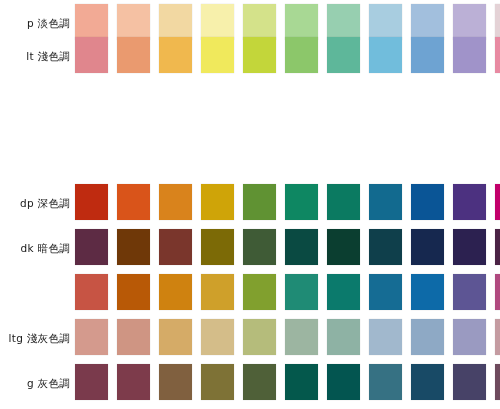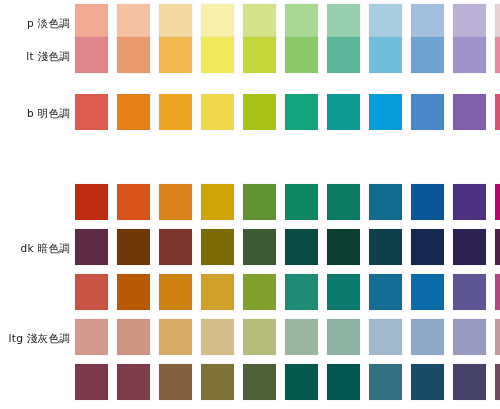--- a/index.html
+++ b/index.html
@@ -83,37 +83,24 @@
       <div class="swatch" title="lt-3 #f0b84e" style="left: 159px; background: rgb(240, 184, 78);"></div>
       <div class="swatch" title="lt-4 #f0e95c" style="left: 201px; background: rgb(240, 233, 92);"></div>
       <div class="swatch" title="lt-5 #c3d63a" style="left: 243px; background: rgb(195, 214, 58);"></div>
       <div class="swatch" title="lt-6 #8cc76a" style="left: 285px; background: rgb(140, 199, 106);"></div>
       <div class="swatch" title="lt-7 #5eb79a" style="left: 327px; background: rgb(94, 183, 154);"></div>
       <div class="swatch" title="lt-8 #71bddc" style="left: 369px; background: rgb(113, 189, 220);"></div>
       <div class="swatch" title="lt-9 #6ea3d2" style="left: 411px; background: rgb(110, 163, 210);"></div>
       <div class="swatch" title="lt-10 #a093c9" style="left: 453px; background: rgb(160, 147, 201);"></div>
       <div class="swatch" title="lt-11 #e88aa2" style="left: 495px; background: rgb(232, 138, 162);"></div>
     </div>
-    <div class="row" style="top: 90px;">
+    <div class="row" style="top: 180px;">
       <div class="row-label">
-        <span>b 明色調</span>
+        <span>dp 深色調</span>
       </div>
-      <div class="swatch" title="b-1 #dd5b51" style="left: 75px; background: rgb(221, 91, 81);"></div>
-      <div class="swatch" title="b-2 #e8801a" style="left: 117px; background: rgb(232, 128, 26);"></div>
-      <div class="swatch" title="b-3 #eca623" style="left: 159px; background: rgb(236, 166, 35);"></div>
-      <div class="swatch" title="b-4 #efd84c" style="left: 201px; background: rgb(239, 216, 76);"></div>
-      <div class="swatch" title="b-5 #a8c218" style="left: 243px; background: rgb(168, 194, 24);"></div>
-      <div class="swatch" title="b-6 #13a47e" style="left: 285px; background: rgb(19, 164, 126);"></div>
-      <div class="swatch" title="b-7 #0e9a93" style="left: 327px; background: rgb(14, 154, 147);"></div>
-      <div class="swatch" title="b-8 #079ddb" style="left: 369px; background: rgb(7, 157, 219);"></div>
-      <div class="swatch" title="b-9 #4a87c8" style="left: 411px; background: rgb(74, 135, 200);"></div>
-      <div class="swatch" title="b-10 #8060a8" style="left: 453px; background: rgb(128, 96, 168);"></div>
-      <div class="swatch" title="b-11 #df4f75" style="left: 495px; background: rgb(223, 79, 117);"></div>
-    </div>
-    <div class="row" style="top: 180px;">
       <div class="swatch" title="dp-1 #bf2b10" style="left: 75px; background: rgb(191, 43, 16);"></div>
       <div class="swatch" title="dp-2 #d9541a" style="left: 117px; background: rgb(217, 84, 26);"></div>
       <div class="swatch" title="dp-3 #d9831c" style="left: 159px; background: rgb(217, 131, 28);"></div>
       <div class="swatch" title="dp-4 #cfa408" style="left: 201px; background: rgb(207, 164, 8);"></div>
       <div class="swatch" title="dp-5 #609233" style="left: 243px; background: rgb(96, 146, 51);"></div>
       <div class="swatch" title="dp-6 #0e8762" style="left: 285px; background: rgb(14, 135, 98);"></div>
       <div class="swatch" title="dp-7 #0b7a61" style="left: 327px; background: rgb(11, 122, 97);"></div>
       <div class="swatch" title="dp-8 #126a8f" style="left: 369px; background: rgb(18, 106, 143);"></div>
       <div class="swatch" title="dp-9 #0a5596" style="left: 411px; background: rgb(10, 85, 150);"></div>
       <div class="swatch" title="dp-10 #4c3180" style="left: 453px; background: rgb(76, 49, 128);"></div>
@@ -158,20 +145,23 @@
       <div class="swatch" title="ltg-4 #d4bd89" style="left: 201px; background: rgb(212, 189, 137);"></div>
       <div class="swatch" title="ltg-5 #b5bc7b" style="left: 243px; background: rgb(181, 188, 123);"></div>
       <div class="swatch" title="ltg-6 #9cb5a1" style="left: 285px; background: rgb(156, 181, 161);"></div>
       <div class="swatch" title="ltg-7 #8eb2a4" style="left: 327px; background: rgb(142, 178, 164);"></div>
       <div class="swatch" title="ltg-8 #a1b8cd" style="left: 369px; background: rgb(161, 184, 205);"></div>
       <div class="swatch" title="ltg-9 #8ea9c5" style="left: 411px; background: rgb(142, 169, 197);"></div>
       <div class="swatch" title="ltg-10 #9a9ac1" style="left: 453px; background: rgb(154, 154, 193);"></div>
       <div class="swatch" title="ltg-11 #c49ba1" style="left: 495px; background: rgb(196, 155, 161);"></div>
     </div>
     <div class="row" style="top: 360px;">
+      <div class="row-label">
+        <span>g 灰色調</span>
+      </div>
       <div class="swatch" title="g-1 #7a3a4c" style="left: 75px; background: rgb(122, 58, 76);"></div>
       <div class="swatch" title="g-2 #7d3b4b" style="left: 117px; background: rgb(125, 59, 75);"></div>
       <div class="swatch" title="g-3 #80603f" style="left: 159px; background: rgb(128, 96, 63);"></div>
       <div class="swatch" title="g-4 #7e7236" style="left: 201px; background: rgb(126, 114, 54);"></div>
       <div class="swatch" title="g-5 #4f6038" style="left: 243px; background: rgb(79, 96, 56);"></div>
       <div class="swatch" title="g-6 #04584c" style="left: 285px; background: rgb(4, 88, 76);"></div>
       <div class="swatch" title="g-7 #035550" style="left: 327px; background: rgb(3, 85, 80);"></div>
       <div class="swatch" title="g-8 #367183" style="left: 369px; background: rgb(54, 113, 131);"></div>
       <div class="swatch" title="g-9 #184a66" style="left: 411px; background: rgb(24, 74, 102);"></div>
       <div class="swatch" title="g-10 #474267" style="left: 453px; background: rgb(71, 66, 103);"></div>

